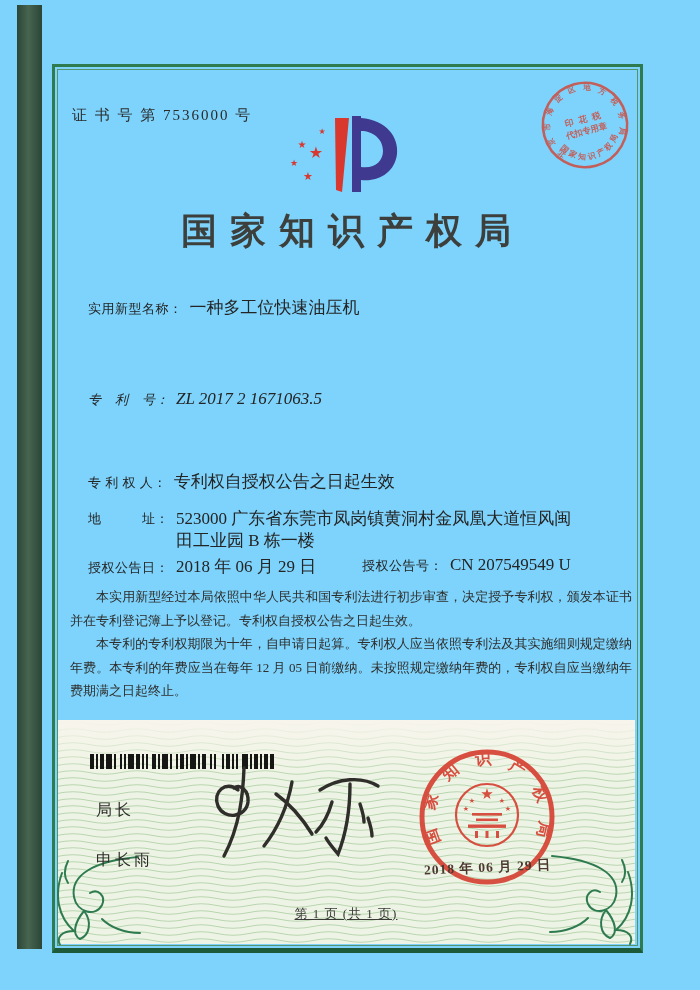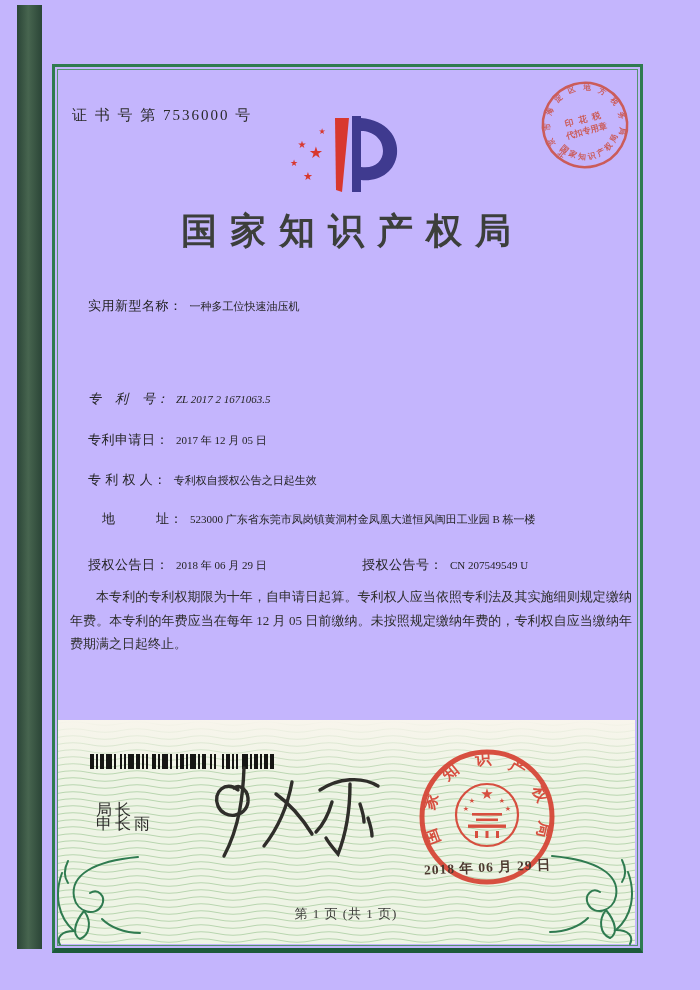--- a/index.html
+++ b/index.html
@@ -1,60 +1,60 @@
 <!DOCTYPE html>
 <html><head>
 <meta charset="utf-8">
 <style>
   html,body{margin:0;padding:0;}
   body{width:700px;height:990px;overflow:hidden;background:#f8f5ec;
        font-family:"Liberation Serif","DejaVu Serif",serif;}
-  .page{position:relative;width:700px;height:990px;background:#c4b5fd;}
+  .page{position:relative;width:700px;height:990px;background:#7dd3fc;}
   .spine{position:absolute;left:17px;top:5px;width:25px;height:944px;
          background:linear-gradient(90deg,#2b4537 0%,#47654f 45%,#2b4537 100%);}
   .frame{position:absolute;left:52px;top:64px;width:585px;height:881px;
          border:3px solid #2f7b50;border-bottom:5px solid #1d5a3a;z-index:2;pointer-events:none;}
   .frame::after{content:"";position:absolute;left:2px;top:2px;right:2px;bottom:2px;
          border:1px solid #54936e;}
   .waves{position:absolute;left:57px;top:720px;width:578px;height:224px;z-index:1;}
   .wavefade{position:absolute;left:57px;top:720px;width:578px;height:56px;z-index:1;
          background:linear-gradient(#f8f5ec 0%,rgba(248,245,236,0) 100%);}
   .certno{position:absolute;left:72px;top:106px;font-size:15px;letter-spacing:2px;
          color:#2b2b2b;z-index:4;}
   .logo{position:absolute;left:286px;top:106px;z-index:3;}
   .title{position:absolute;left:52px;top:207px;width:588px;text-align:center;
          font-size:36px;font-weight:600;letter-spacing:13px;color:#3c3f3b;z-index:4;
          text-indent:13px;}
   .fieldrow{position:absolute;white-space:nowrap;color:#242424;z-index:4;}
   .fieldrow .lbl{font-size:13px;letter-spacing:0.5px;}
-  .fieldrow .val{font-size:11px;margin-left:7px;}
+  .fieldrow .val{font-size:17px;margin-left:7px;}
   .fieldrow.addr{white-space:normal;}
-  .fieldrow.addr .lbl{vertical-align:top;line-height:22px;margin-left:14px;}
+  .fieldrow.addr .lbl{vertical-align:top;line-height:22px;}
   .fieldrow.addr .val{display:inline-block;width:402px;vertical-align:top;line-height:22px;}
   .bodytext{position:absolute;left:70px;top:585px;width:562px;z-index:4;}
   .bodytext p{margin:0;text-indent:2em;font-size:13px;line-height:23.5px;
          text-align:justify;color:#2e2e2c;}
   .barcode{position:absolute;left:90px;top:754px;width:184px;height:15px;z-index:4;
          overflow:hidden;white-space:nowrap;font-size:0;}
   .barcode span{display:inline-block;height:15px;vertical-align:top;}
   .officer-title{position:absolute;left:96px;top:800px;font-size:16px;letter-spacing:3px;
          color:#2c2c2a;z-index:4;}
-  .officer-name{position:absolute;left:96px;top:814px;font-size:16px;letter-spacing:3px;
+  .officer-name{position:absolute;left:96px;top:850px;font-size:16px;letter-spacing:3px;
          color:#2c2c2a;z-index:4;text-align:center;}
   .signature{position:absolute;left:198px;top:758px;z-index:4;}
   .seal{position:absolute;left:417px;top:747px;z-index:5;}
   .seal-date{position:absolute;left:424px;top:858px;width:160px;font-size:13.5px;
          font-weight:bold;letter-spacing:1px;color:#4c382f;transform:rotate(-2.5deg);
          z-index:6;}
   .stamp{position:absolute;left:538px;top:78px;z-index:5;}
   .flourish{position:absolute;z-index:3;}
   .flourish.fl-left{left:50px;top:853px;}
   .flourish.fl-right{left:548px;top:848px;transform:scaleX(-1);}
   .footer{position:absolute;left:52px;top:905px;width:588px;text-align:center;
-         font-size:13px;color:#3a3a38;letter-spacing:1px;z-index:4;}
+         font-size:13px;color:#3a3a38;letter-spacing:1px;z-index:4;text-decoration:underline;}
 </style>
 </head>
 <body>
 
 <div class="page">
 
   <div class="spine"></div>
 
   <svg class="waves" viewBox="0 0 578 224" preserveAspectRatio="none">
     <defs>
@@ -123,37 +123,35 @@
       <text x="48" y="57" font-size="8.6" font-weight="bold" text-anchor="middle">代扣专用章</text>
     </g>
   </svg>
 
   <div class="fieldrow" style="left:88px;top:296px;">
     <span class="lbl">实用新型名称：</span><span class="val">一种多工位快速油压机</span>
   </div>
   <div class="fieldrow" style="left:88px;top:389px;font-style:italic;">
     <span class="lbl">专　利　号：</span><span class="val">ZL 2017 2 1671063.5</span>
   </div>
-  <div class="fieldrow" style="left:88px;top:430px;">
-    <span class="lbl">专利申请日：</span><span class="val">2017 年 12 月 05 日</span>
-  </div>
   <div class="fieldrow" style="left:88px;top:470px;">
     <span class="lbl">专 利 权 人：</span><span class="val">专利权自授权公告之日起生效</span>
   </div>
   <div class="fieldrow addr" style="left:88px;top:508px;">
     <span class="lbl">地　　　址：</span><span class="val">523000 广东省东莞市凤岗镇黄洞村金凤凰大道恒风闽田工业园 B 栋一楼</span>
   </div>
   <div class="fieldrow" style="left:88px;top:555px;">
     <span class="lbl">授权公告日：</span><span class="val">2018 年 06 月 29 日</span>
   </div>
   <div class="fieldrow" style="left:362px;top:555px;">
     <span class="lbl">授权公告号：</span><span class="val">CN 207549549 U</span>
   </div>
 
   <div class="bodytext">
+    <p>本实用新型经过本局依照中华人民共和国专利法进行初步审查，决定授予专利权，颁发本证书并在专利登记簿上予以登记。专利权自授权公告之日起生效。</p>
     <p>本专利的专利权期限为十年，自申请日起算。专利权人应当依照专利法及其实施细则规定缴纳年费。本专利的年费应当在每年 12 月 05 日前缴纳。未按照规定缴纳年费的，专利权自应当缴纳年费期满之日起终止。</p>
   </div>
 
   <div class="barcode"><span style="width: 4px; background: rgb(22, 22, 20);"></span><span style="width: 2px; background: transparent;"></span><span style="width: 2px; background: rgb(22, 22, 20);"></span><span style="width: 2px; background: transparent;"></span><span style="width: 4px; background: rgb(22, 22, 20);"></span><span style="width: 2px; background: transparent;"></span><span style="width: 6px; background: rgb(22, 22, 20);"></span><span style="width: 2px; background: transparent;"></span><span style="width: 2px; background: rgb(22, 22, 20);"></span><span style="width: 4px; background: transparent;"></span><span style="width: 2px; background: rgb(22, 22, 20);"></span><span style="width: 2px; background: transparent;"></span><span style="width: 2px; background: rgb(22, 22, 20);"></span><span style="width: 2px; background: transparent;"></span><span style="width: 6px; background: rgb(22, 22, 20);"></span><span style="width: 2px; background: transparent;"></span><span style="width: 4px; background: rgb(22, 22, 20);"></span><span style="width: 2px; background: transparent;"></span><span style="width: 2px; background: rgb(22, 22, 20);"></span><span style="width: 2px; background: transparent;"></span><span style="width: 2px; background: rgb(22, 22, 20);"></span><span style="width: 4px; background: transparent;"></span><span style="width: 4px; background: rgb(22, 22, 20);"></span><span style="width: 2px; background: transparent;"></span><span style="width: 2px; background: rgb(22, 22, 20);"></span><span style="width: 2px; background: transparent;"></span><span style="width: 6px; background: rgb(22, 22, 20);"></span><span style="width: 2px; background: transparent;"></span><span style="width: 2px; background: rgb(22, 22, 20);"></span><span style="width: 4px; background: transparent;"></span><span style="width: 2px; background: rgb(22, 22, 20);"></span><span style="width: 2px; background: transparent;"></span><span style="width: 4px; background: rgb(22, 22, 20);"></span><span style="width: 2px; background: transparent;"></span><span style="width: 2px; background: rgb(22, 22, 20);"></span><span style="width: 2px; background: transparent;"></span><span style="width: 6px; background: rgb(22, 22, 20);"></span><span style="width: 2px; background: transparent;"></span><span style="width: 2px; background: rgb(22, 22, 20);"></span><span style="width: 2px; background: transparent;"></span><span style="width: 4px; background: rgb(22, 22, 20);"></span><span style="width: 4px; background: transparent;"></span><span style="width: 2px; background: rgb(22, 22, 20);"></span><span style="width: 2px; background: transparent;"></span><span style="width: 2px; background: rgb(22, 22, 20);"></span><span style="width: 6px; background: transparent;"></span><span style="width: 2px; background: rgb(22, 22, 20);"></span><span style="width: 2px; background: transparent;"></span><span style="width: 4px; background: rgb(22, 22, 20);"></span><span style="width: 2px; background: transparent;"></span><span style="width: 2px; background: rgb(22, 22, 20);"></span><span style="width: 2px; background: transparent;"></span><span style="width: 2px; background: rgb(22, 22, 20);"></span><span style="width: 4px; background: transparent;"></span><span style="width: 6px; background: rgb(22, 22, 20);"></span><span style="width: 2px; background: transparent;"></span><span style="width: 2px; background: rgb(22, 22, 20);"></span><span style="width: 2px; background: transparent;"></span><span style="width: 4px; background: rgb(22, 22, 20);"></span><span style="width: 2px; background: transparent;"></span><span style="width: 2px; background: rgb(22, 22, 20);"></span><span style="width: 2px; background: transparent;"></span><span style="width: 4px; background: rgb(22, 22, 20);"></span><span style="width: 2px; background: transparent;"></span><span style="width: 6px; background: rgb(22, 22, 20);"></span></div>
 
   <div class="officer-title">局长</div>
   <div class="officer-name">申长雨</div>
 
   <svg class="signature" width="190" height="108" viewBox="0 0 190 108">
     <g fill="none" stroke="#2f2e2a" stroke-width="3.4" stroke-linecap="round">

